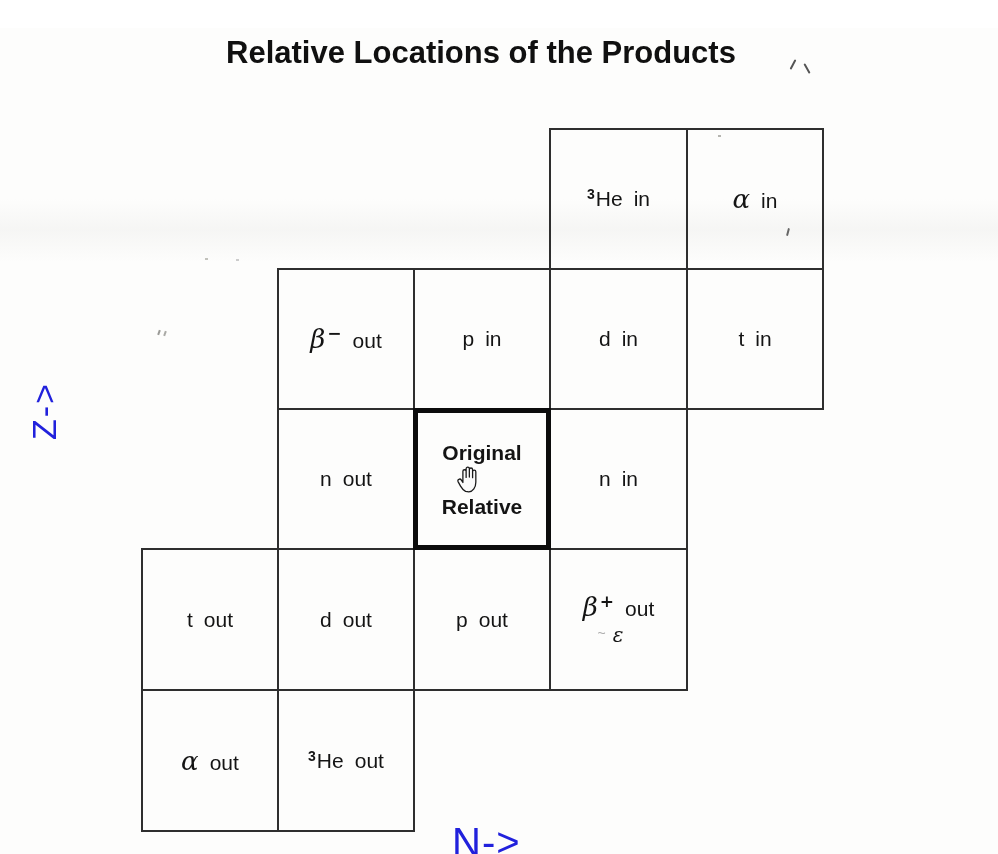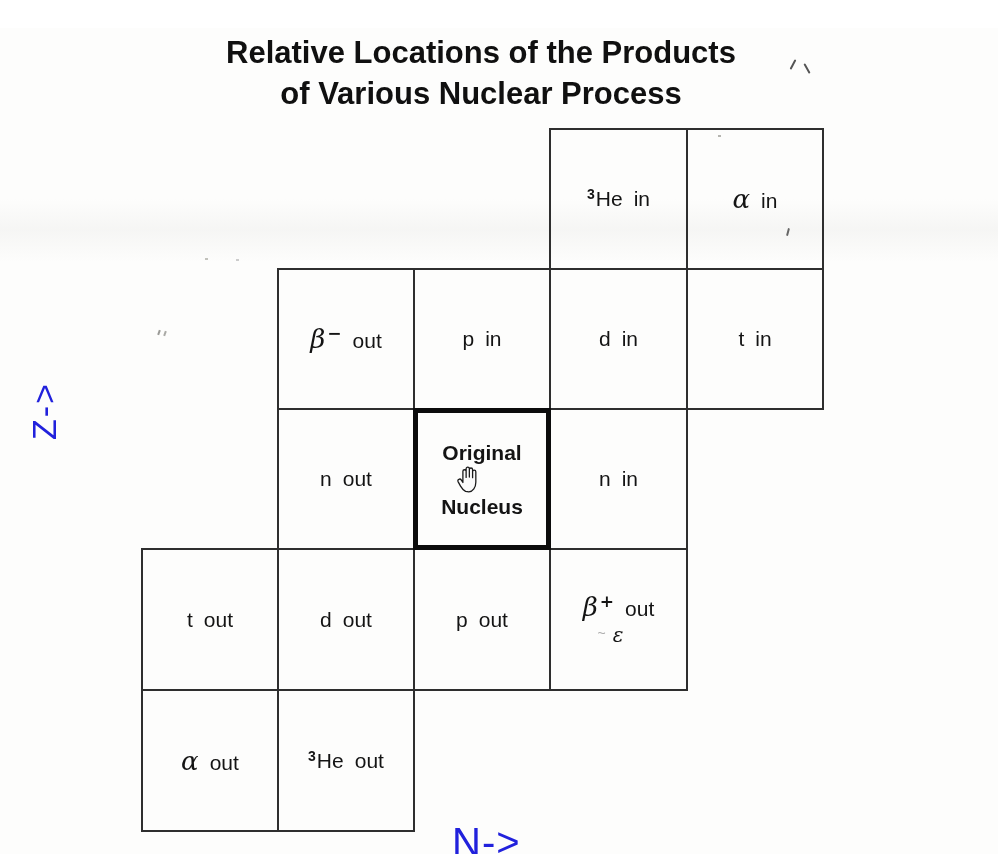--- a/index.html
+++ b/index.html
@@ -47,21 +47,20 @@
 </style>
 </head>
 <body>
 
 <div id="page">
 
   <div class="scan-band"></div>
 
   <div class="title">
     <div>Relative Locations of the Products</div>
-    <div>of Various Nuclear Process</div>
   </div>
 
   <div class="cell" style="left:549px;top:100px;width:139px;height:142px;">
     <span class="lbl">
         <span class="sup-pre">3</span>
         <span class="sym">He</span>
         <span class="word">in</span>
       </span>
   </div>
   <div class="cell" style="left:686px;top:100px;width:138px;height:142px;">
@@ -104,21 +103,21 @@
       </span>
   </div>
   <div class="cell center-cell" style="left:413px;top:380px;width:138px;height:142px;">
     <div class="center-stack">
       <div class="center-line">Original</div>
       <div class="hand-wrap">
         <svg width="27" height="28" viewBox="0 0 24 26">
           <path d="M9.3 24.5 C7.6 23.6 5.9 21.9 4.6 19.6 L2.3 15.4 C1.9 14.6 2.2 13.7 3 13.3 C3.9 12.8 4.9 13.2 5.4 14 L6.8 16.2 L6.8 5.9 C6.8 5.1 7.4 4.4 8.3 4.4 C9.1 4.4 9.8 5.1 9.8 5.9 L9.8 11.5 L9.8 3.5 C9.8 2.7 10.4 2 11.3 2 C12.1 2 12.8 2.7 12.8 3.5 L12.8 11.2 L12.8 4.3 C12.8 3.5 13.4 2.8 14.3 2.8 C15.1 2.8 15.8 3.5 15.8 4.3 L15.8 11.8 L15.8 6.3 C15.8 5.5 16.4 4.8 17.3 4.8 C18.1 4.8 18.8 5.5 18.8 6.3 L18.8 16 C18.8 20.8 16.1 24.9 12.3 24.9 Z" fill="#fafafa" stroke="#1a1a1a" stroke-width="1.2" stroke-linejoin="round"></path>
         </svg>
       </div>
-      <div class="center-line">Nucleus</div>
+      <div class="center-line">Relative</div>
     </div>
   </div>
   <div class="cell" style="left:549px;top:380px;width:139px;height:142px;">
     <span class="lbl">
         <span class="sym">n</span>
         <span class="word">in</span>
       </span>
   </div>
 
   <div class="cell" style="left:141px;top:520px;width:138px;height:143px;">

